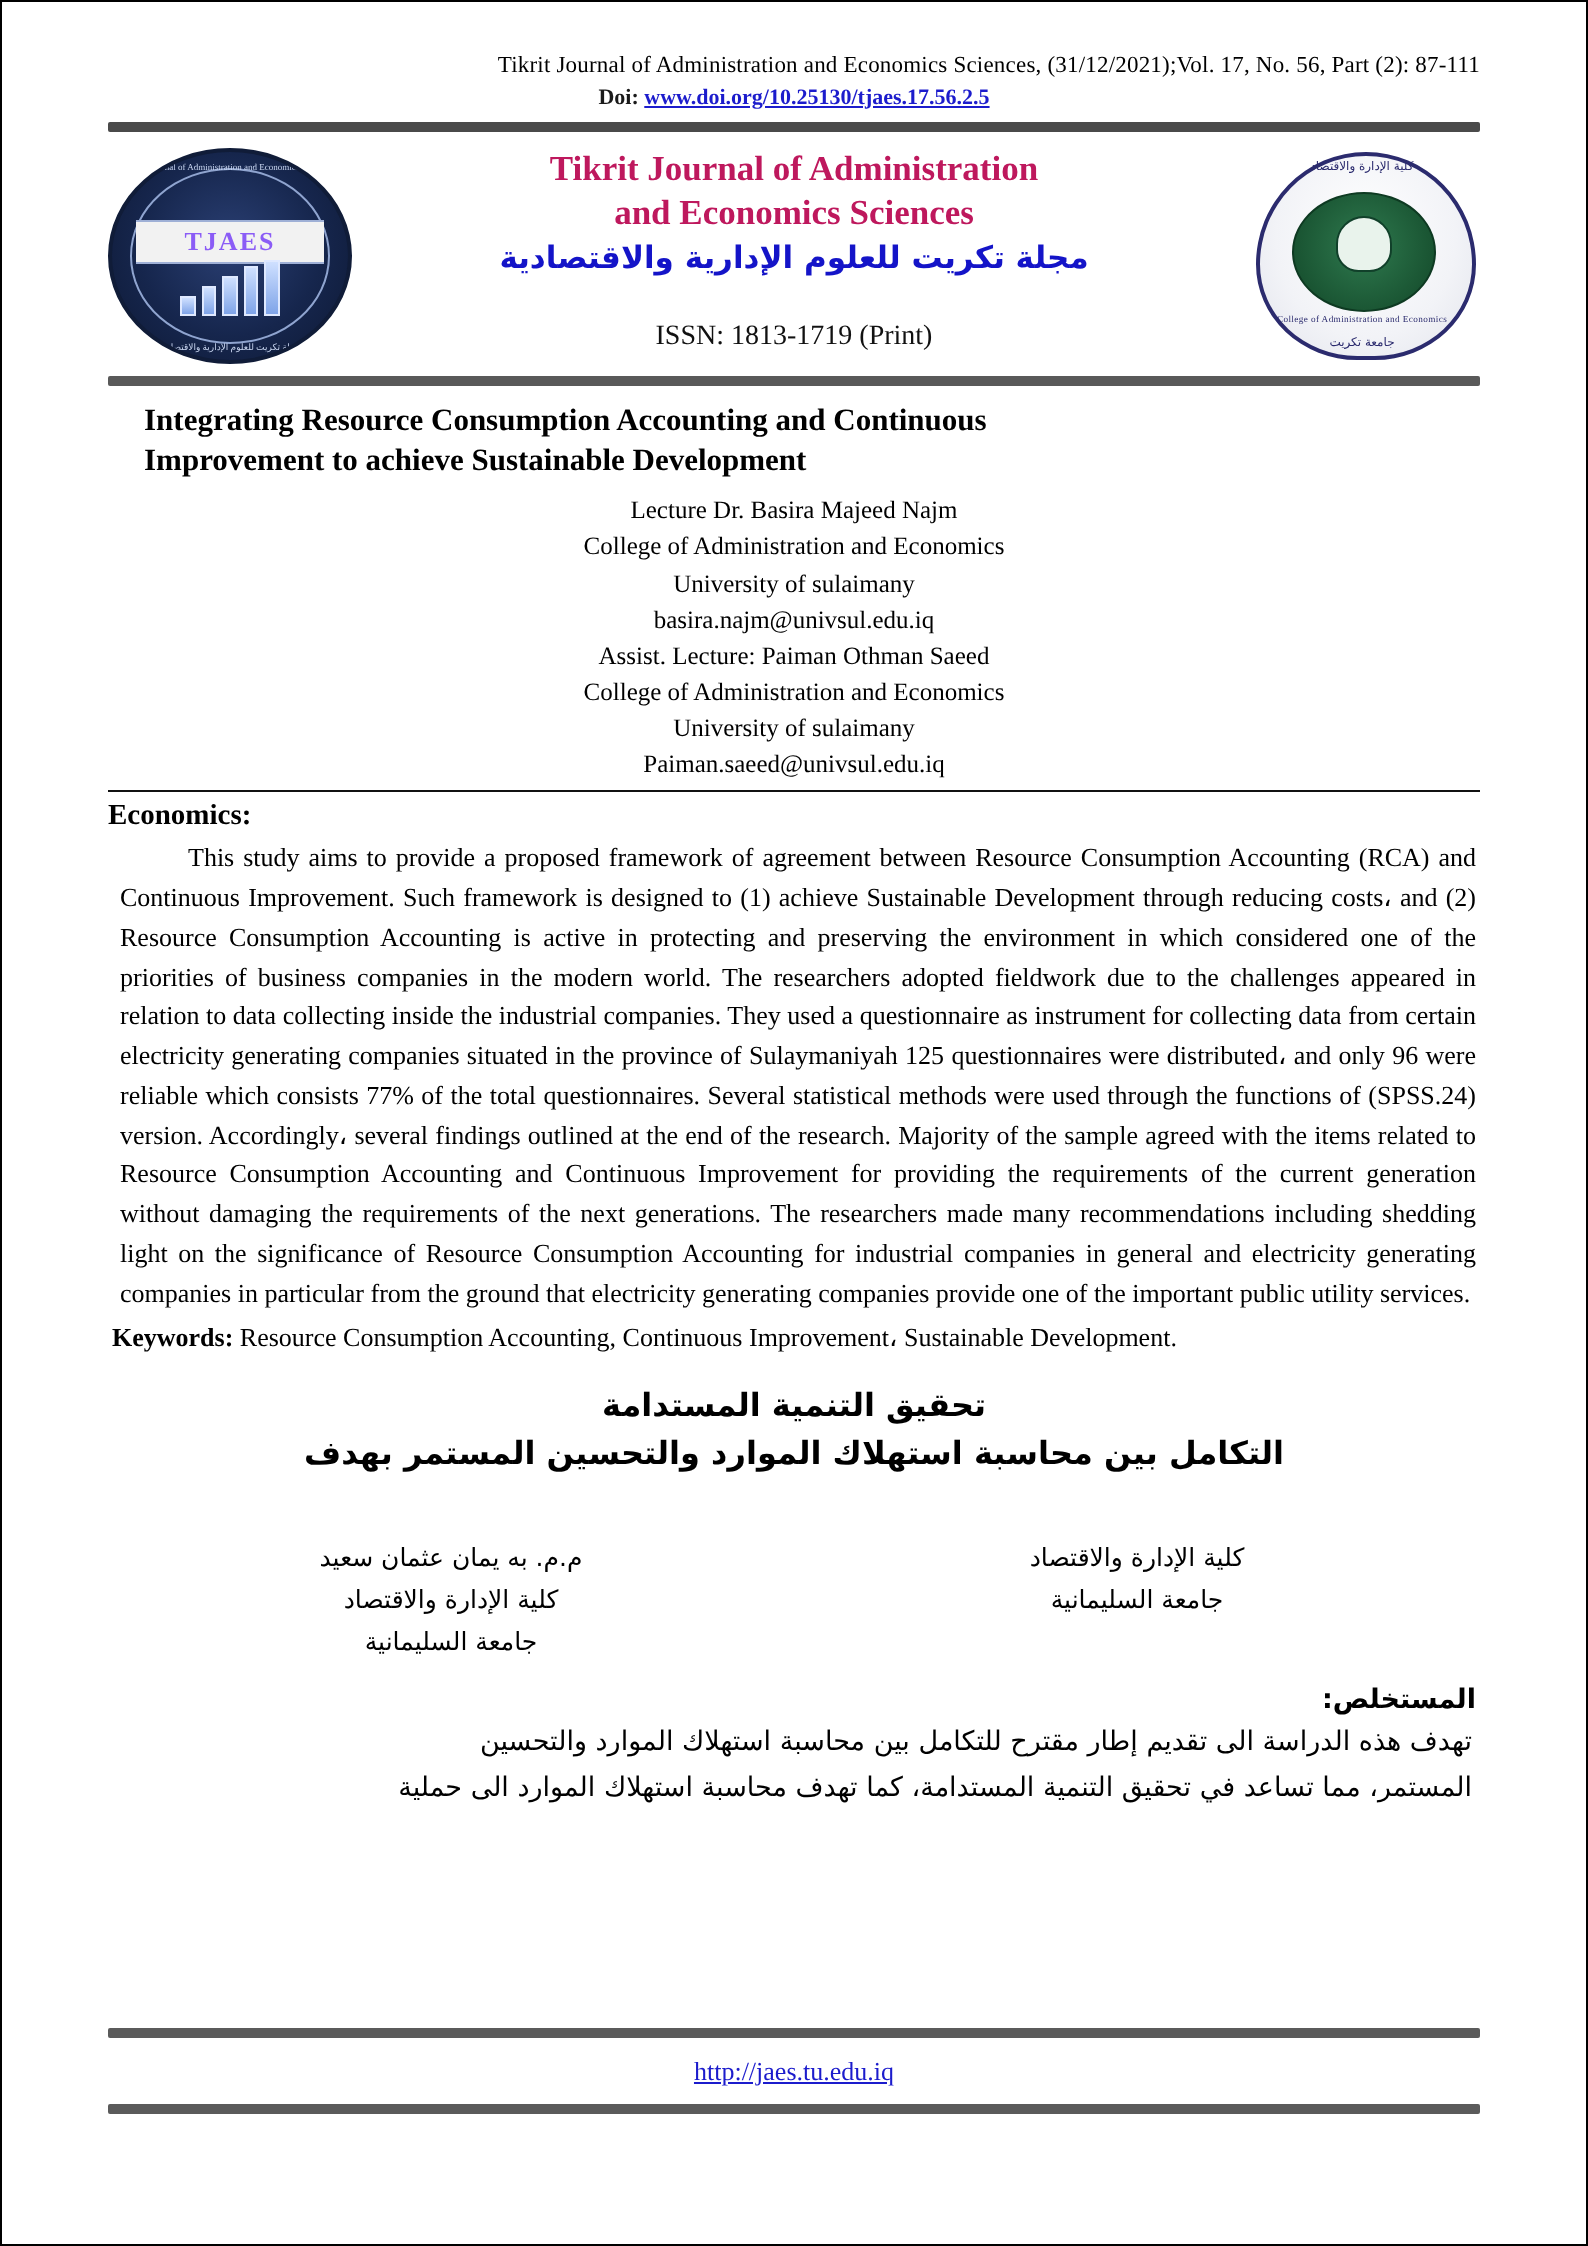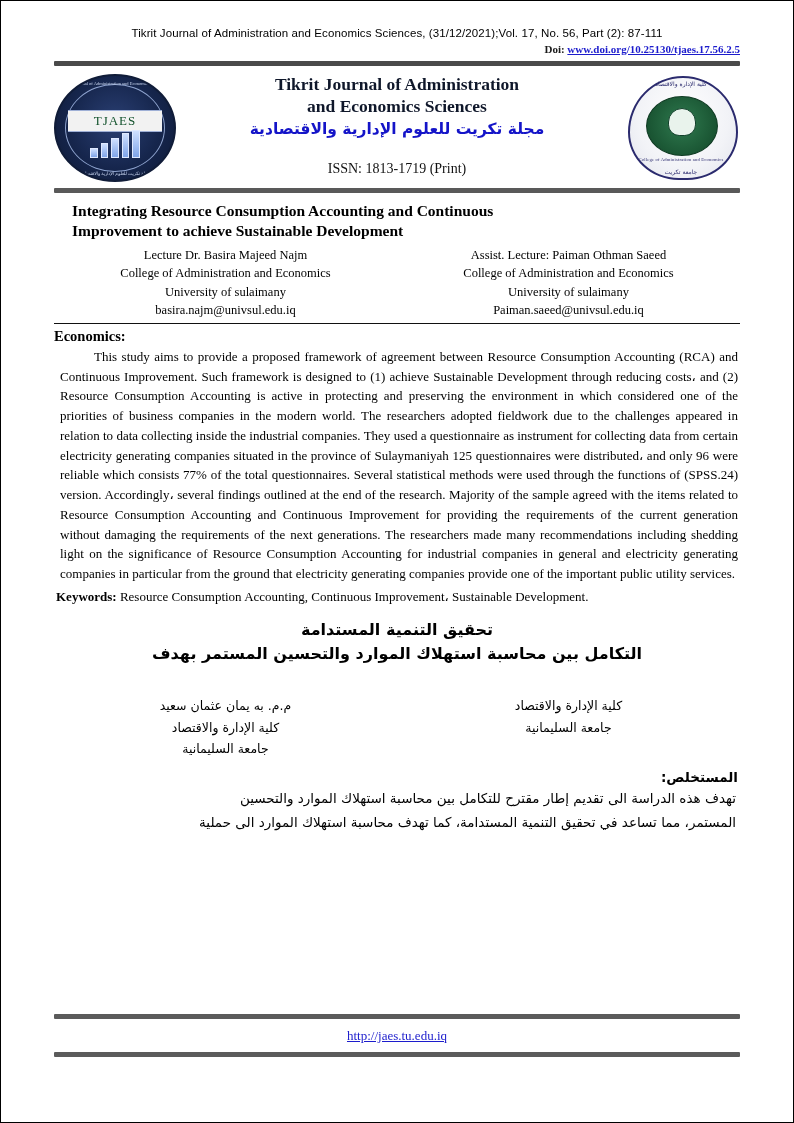--- a/index.html
+++ b/index.html
@@ -14,28 +14,28 @@
   }
   .page {
     position: absolute;
     left: 0; top: 0;
     width: 794px;
     height: 1123px;
     box-sizing: border-box;
     padding: 26px 54px 0 54px;
   }
   .journal-line {
-    text-align: center;
+    text-align: right;
     font-size: 11.5px;
     letter-spacing: 0.1px;
     line-height: 1.35;
-    font-family: Liberation Sans, sans-serif;
+    font-family: Liberation Serif, serif;
   }
   .doi-line {
-    text-align: right;
+    text-align: center;
     font-size: 11px;
     font-weight: bold;
     color: #1a1a1a;
     margin-top: 1px;
   }
   .doi-line a {
     color: #1c1ccc;
     text-decoration: underline;
   }
   .rule-thick {
@@ -57,21 +57,21 @@
     height: 104px;
     flex: 0 0 auto;
     position: relative;
   }
   .masthead-center {
     flex: 1 1 auto;
     text-align: center;
     padding: 0 4px;
   }
   .title-en {
-    color: #0f172a;
+    color: #be185d;
     font-weight: bold;
     font-size: 17.5px;
     line-height: 1.25;
     font-family: "Liberation Serif", serif;
   }
   .title-ar {
     color: #1414c8;
     font-weight: bold;
     font-size: 15.5px;
     direction: rtl;
@@ -104,22 +104,22 @@
     left: 12px; right: 12px; top: 34px;
     height: 20px;
     background: #f2f2f2;
     border-top: 1px solid #9fb0d6;
     border-bottom: 1px solid #9fb0d6;
     display: flex;
     align-items: center;
     justify-content: center;
   }
   .seal .band span {
-    color: #14532d;
-    font-weight: normal;
+    color: #8b5cf6;
+    font-weight: bold;
     font-size: 13px;
     letter-spacing: 1px;
     font-family: "Liberation Serif", serif;
   }
   .seal .bars {
     position: absolute;
     left: 34px; bottom: 22px;
     width: 50px; height: 26px;
     display: flex;
     align-items: flex-end;
@@ -200,20 +200,21 @@
   .paper-title {
     text-align: left;
     font-weight: bold;
     font-size: 15.5px;
     line-height: 1.35;
     margin: 8px 18px 4px 18px;
   }
   .authors {
     display: flex;
     margin-top: 0;
+    flex-direction: column;
   }
   .author-col {
     flex: 1 1 50%;
     text-align: center;
     font-size: 12.5px;
     line-height: 1.45;
   }
   .author-col .email { }
   .hr-thin {
     border: 0;

